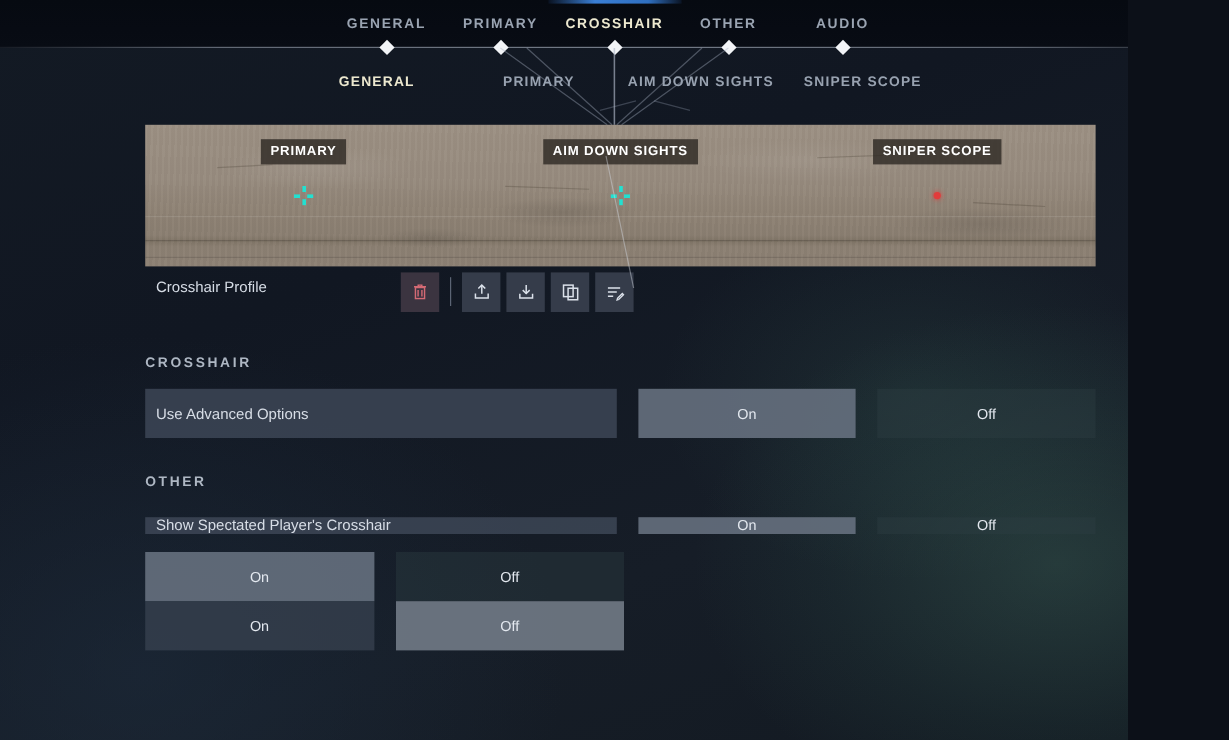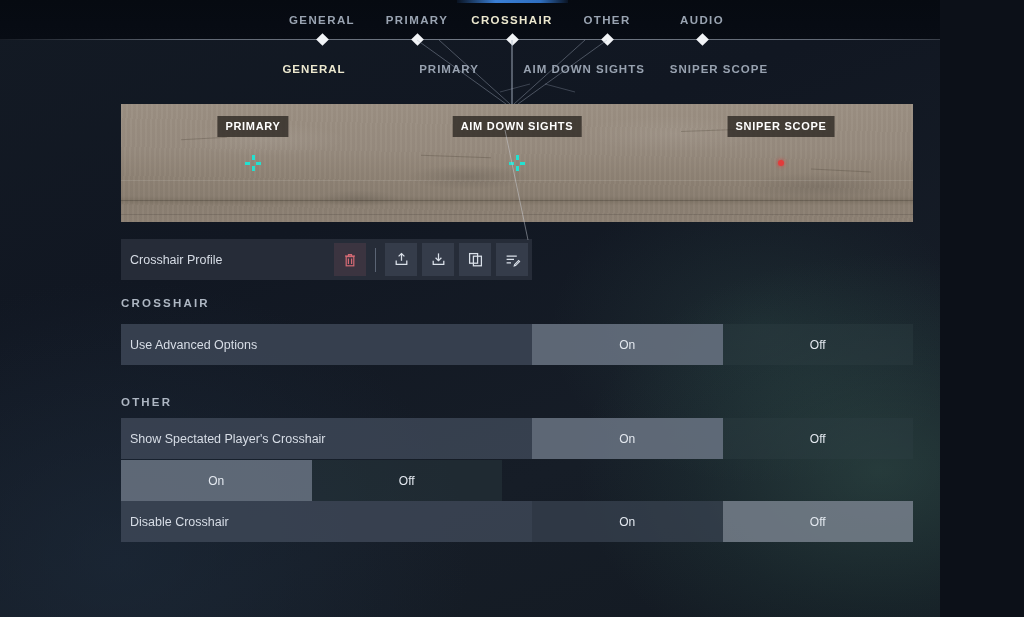--- a/index.html
+++ b/index.html
@@ -92,21 +92,21 @@
     padding: 4px 8px 5px 8px; white-space: nowrap; cursor: pointer; user-select: none;
   }
 
   .xh { position: absolute; transform: translate(-50%,-50%); }
   .xh .bar { position: absolute; background: #23e0d0; }
   .xh .dot { position: absolute; border-radius: 50%; }
 
   
   .profile-row {
     position: absolute; left: 121px; top: 239px; width: 792px; height: 41px;
-    display: flex; align-items: stretch;
+    display: flex; align-items: stretch; flex-direction: column;
   }
   .profile-left {
     width: 411px; background: #262c38;
     display: flex; align-items: center; position: relative;
   }
   .profile-left .plabel-text {
     position: absolute; left: 9px; font-size: 12.5px; color: #d6dce5;
   }
   .iconbar {
     position: absolute; right: 4px; top: 4px; bottom: 4px;
@@ -130,21 +130,21 @@
     border-top: 7px solid #e2e7ee;
   }
 
   
   .section-title {
     position: absolute; left: 121px;
     font-size: 11.5px; font-weight: bold; letter-spacing: 2.2px; color: #aeb7c3;
   }
   .setting-row {
     position: absolute; left: 121px; width: 792px; height: 41px;
-    display: flex; align-items: stretch;
+    display: flex; align-items: stretch; gap: 18px;
   }
   .row-label {
     width: 411px; display: flex; align-items: center; padding-left: 9px;
     font-size: 12.5px; color: #d7dde6;
   }
   .seg {
     width: 190.5px; display: flex; align-items: center; justify-content: center;
     font-size: 12px; color: #e3e8ef; cursor: pointer; user-select: none;
   }
   
@@ -284,31 +284,30 @@
   </div>
 
   <div id="sections">
       <div class="section-title" style="top: 297px;">CROSSHAIR</div>
       <div class="setting-row" style="top: 324px;">
         <div class="row-label bg-a">Use Advanced Options</div>
         <div class="seg on-sel">On</div>
         <div class="seg glass">Off</div>
       </div>
       <div class="section-title" style="top: 396px;">OTHER</div>
-      <div class="setting-row" style="top: 418px;">
+      <div class="setting-row" style="top: 404px; align-items: flex-end;">
         <div class="row-label bg-a">Show Spectated Player's Crosshair</div>
         <div class="seg on-sel">On</div>
         <div class="seg glass">Off</div>
       </div>
       <div class="setting-row" style="top: 460px;">
         <div class="seg on-sel">On</div>
         <div class="seg glass">Off</div>
       </div>
       <div class="setting-row" style="top: 501px;">
-        <div class="row-label bg-a">Disable Crosshair</div>
         <div class="seg unsel-l">On</div>
         <div class="seg off-sel">Off</div>
       </div>
     </div>
 
 <svg style="position:absolute;left:0;top:100px;width:1024px;height:160px;pointer-events:none;">
       <line x1="505" y1="30" x2="528" y2="140" stroke="rgba(210,215,225,0.45)" stroke-width="1"></line>
     </svg>
   </div>
 

